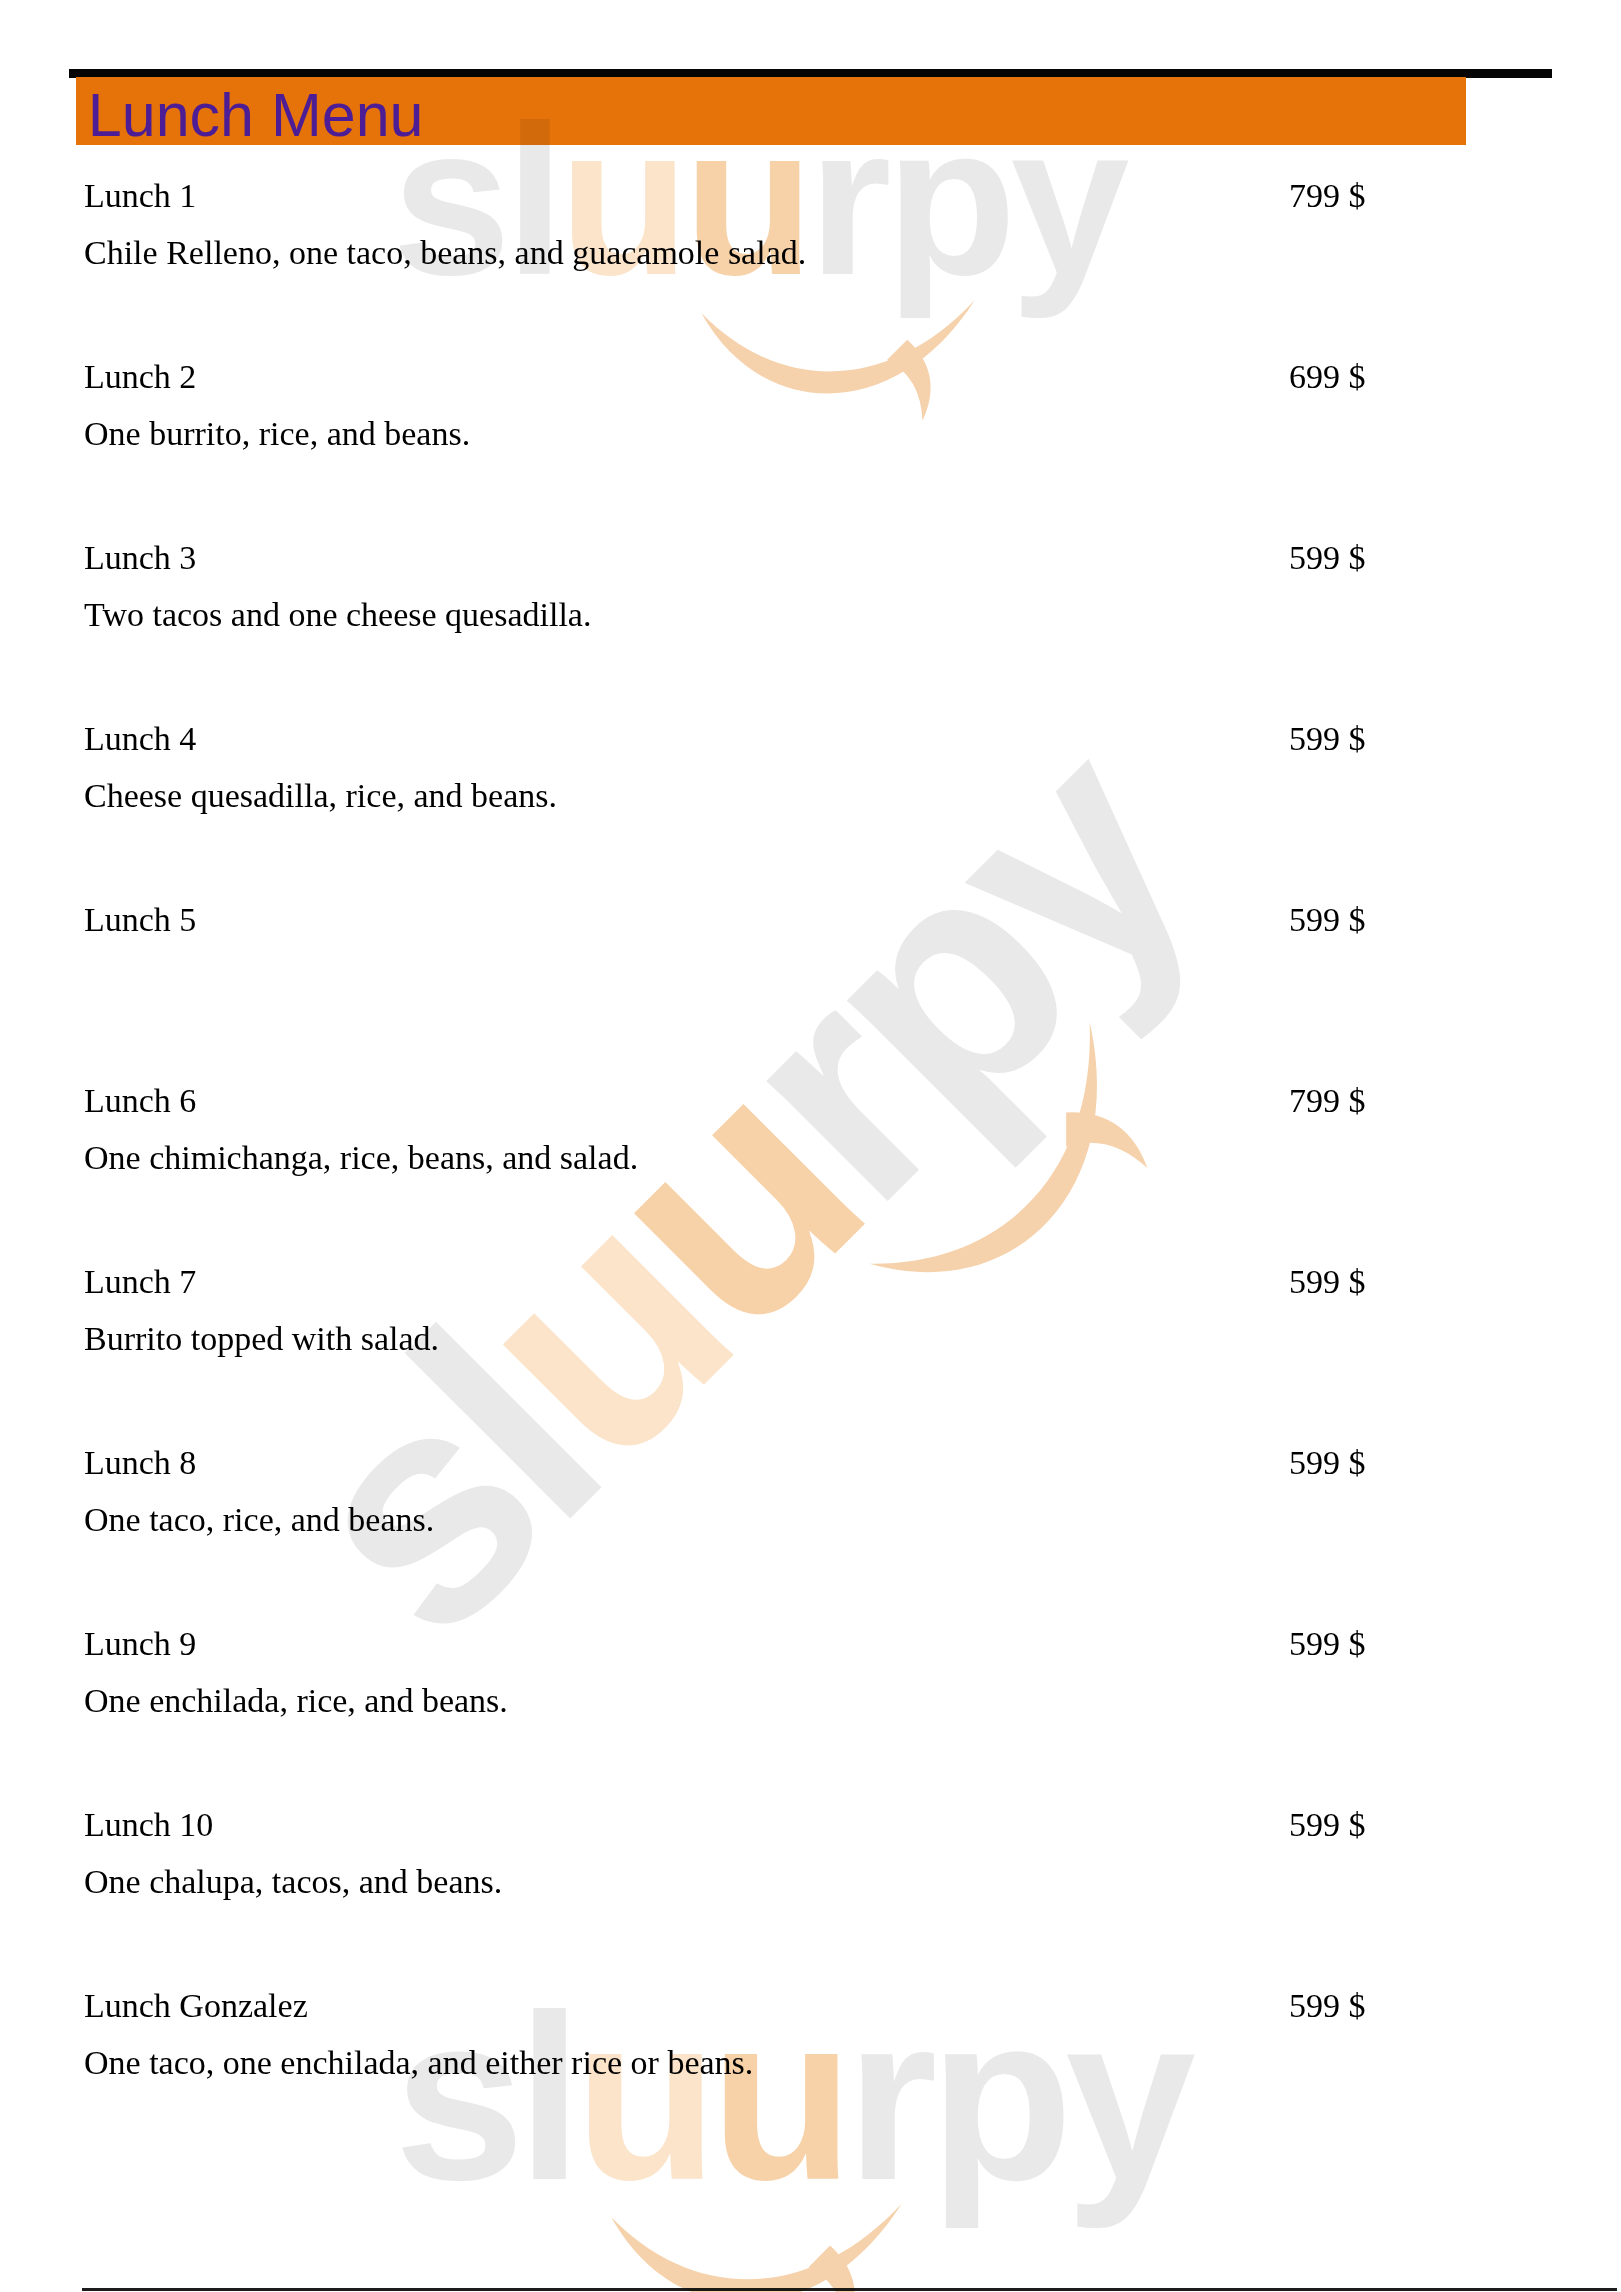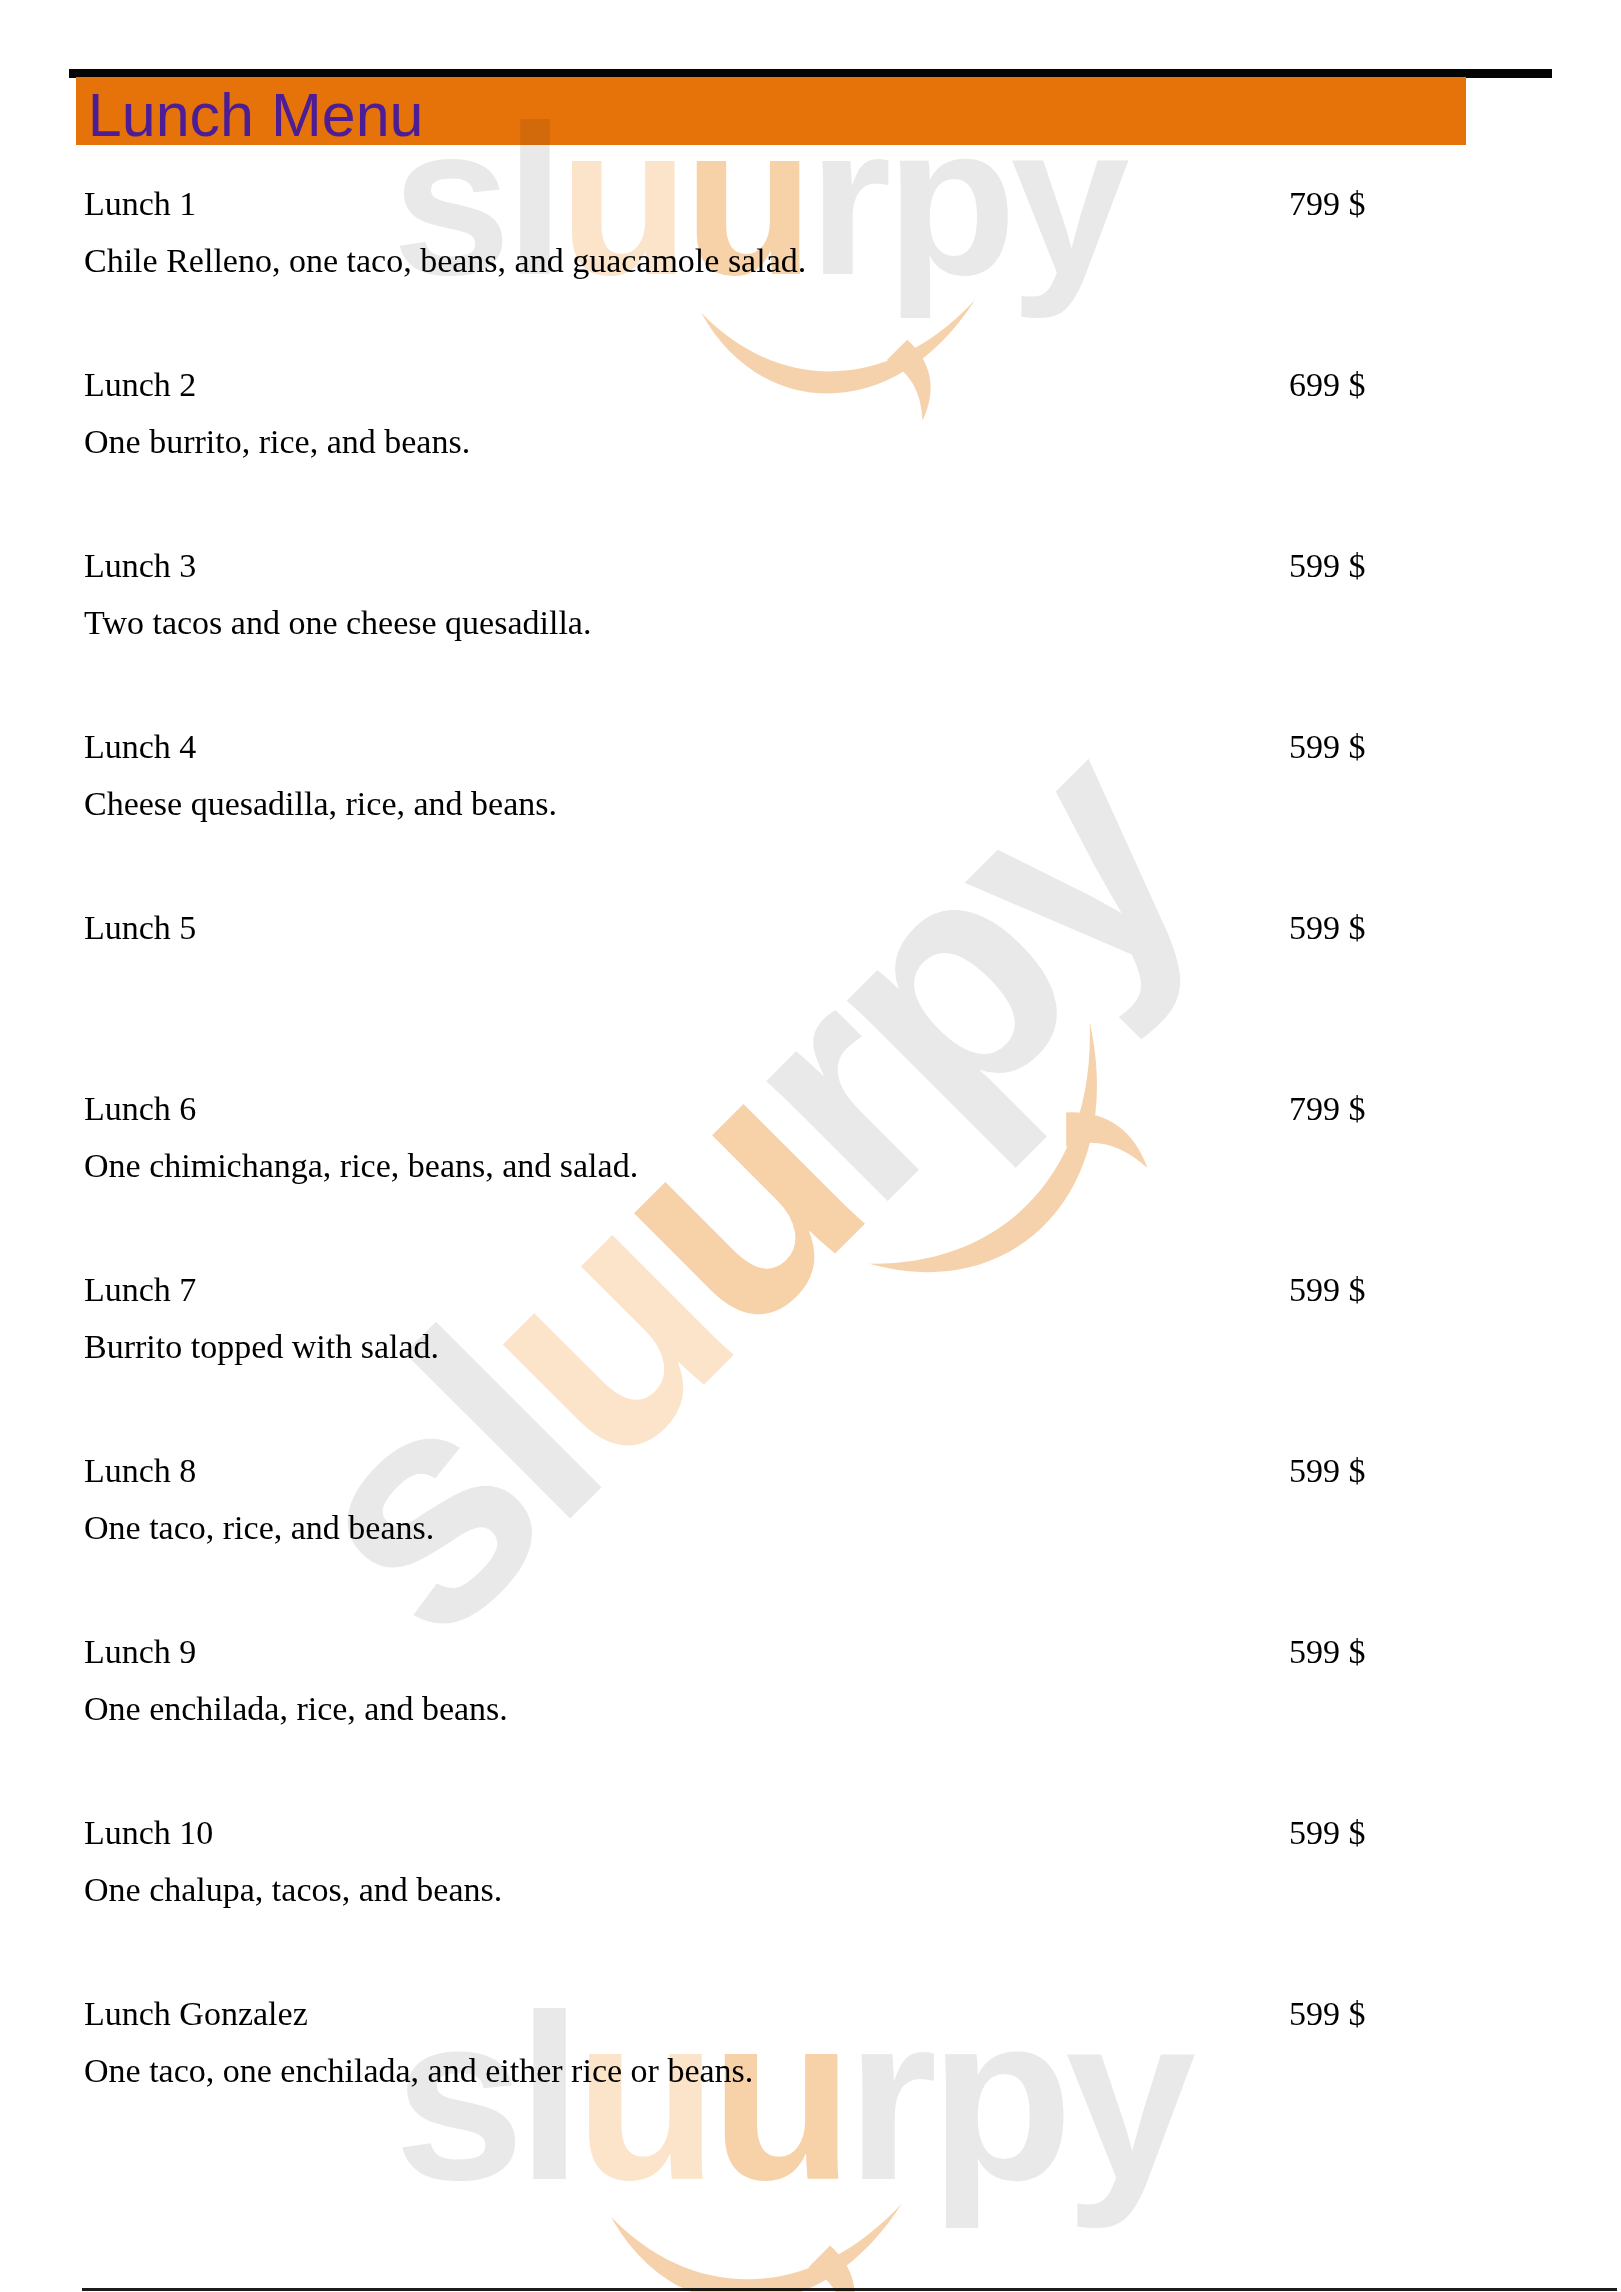--- a/index.html
+++ b/index.html
@@ -25,21 +25,20 @@
     position:absolute; left:11.8px; top:4px;
     line-height:68px;
     font-family:"Liberation Sans", sans-serif;
     font-size:61px; font-weight:400; color:#4c1d95;
     white-space:nowrap;
   }
   
   .menu-list{
     position:absolute; left:84px; top:176px;
     width:1451px;
-    margin-top:8px;
   }
   .row{ position:relative; height:181px; }
   .item-name{
     position:absolute; left:0; top:0;
     font-size:34px; line-height:40px; white-space:nowrap;
   }
   .item-desc{
     position:absolute; left:0; top:57px;
     font-size:34px; line-height:40px; white-space:nowrap;
   }

